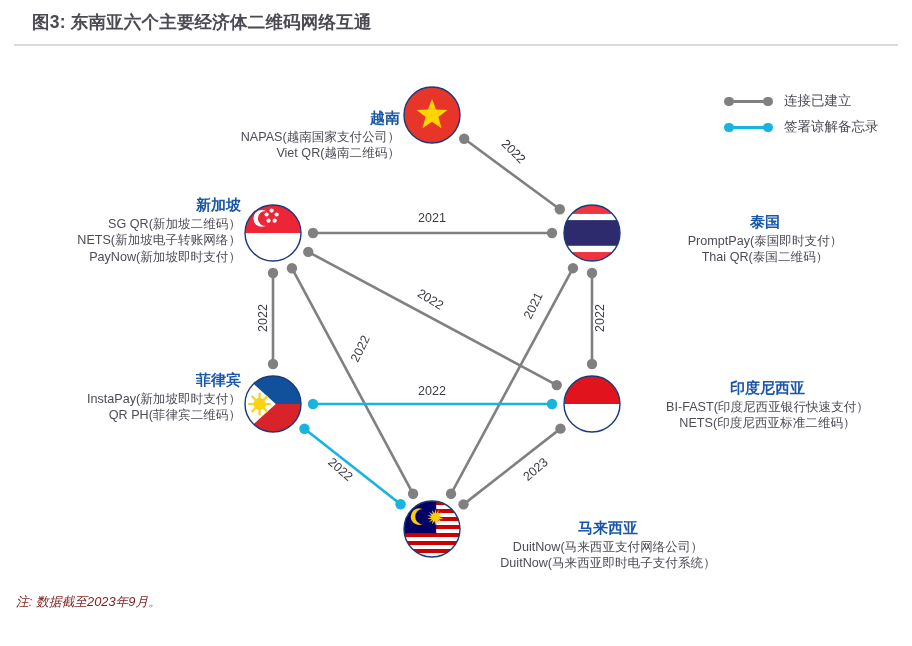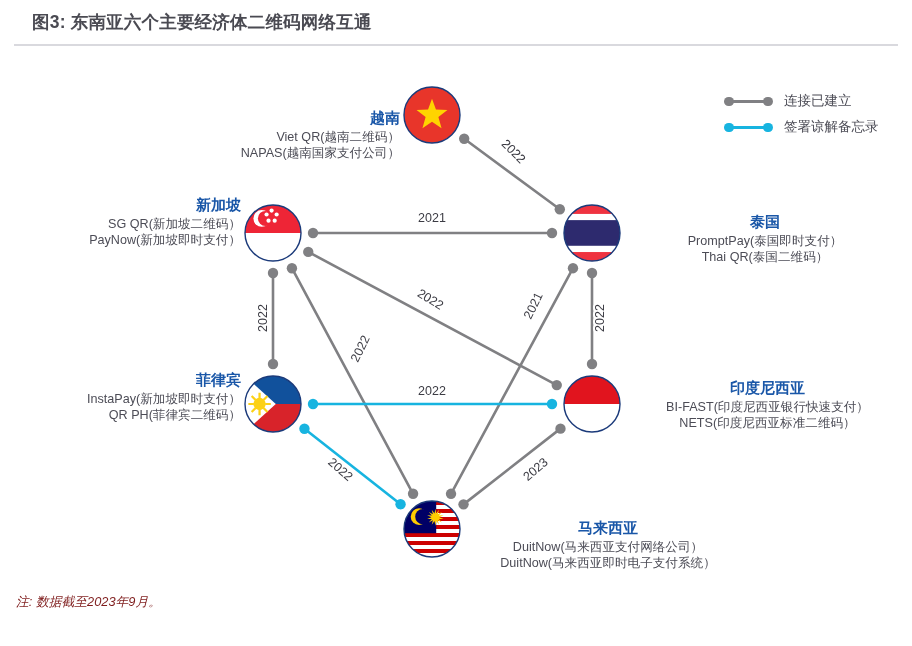--- a/index.html
+++ b/index.html
@@ -331,26 +331,27 @@
             <polygon points="3.36,-20.16 4.23,-15.58 7.00,-19.33 5.80,-14.82 9.93,-17.00 6.89,-13.46 11.55,-13.63 7.28,-11.76 11.55,-9.89 6.89,-10.06 9.93,-6.52 5.80,-8.70 7.00,-4.19 4.23,-7.94 3.36,-3.36 2.49,-7.94 -0.28,-4.19 0.92,-8.70 -3.21,-6.52 -0.17,-10.06 -4.83,-9.89 -0.56,-11.76 -4.83,-13.63 -0.17,-13.46 -3.21,-17.00 0.92,-14.82 -0.28,-19.33 2.49,-15.58" fill="#ffcc00"></polygon>
           </g>
           <circle cx="0" cy="0" r="28" fill="none" stroke="#1b3a7a" stroke-width="1.4"></circle>
         </g>
       </g>
   </svg>
 
   <div id="node-labels">
       <div class="node-label right" style="left: 160px; top: 92px; width: 240px; margin-top: 16px;">
         <div class="node-name">越南</div>
+        <div class="node-line">NAPAS(越南国家支付公司）</div>
         <div class="node-line">Viet QR(越南二维码）</div>
-        <div class="node-line">NAPAS(越南国家支付公司）</div>
       </div>
       <div class="node-label right" style="left: 16px; top: 195px; width: 225px;">
         <div class="node-name">新加坡</div>
         <div class="node-line">SG QR(新加坡二维码）</div>
+        <div class="node-line">NETS(新加坡电子转账网络）</div>
         <div class="node-line">PayNow(新加坡即时支付）</div>
       </div>
       <div class="node-label left" style="left: 625px; top: 212px; width: 280px;">
         <div class="node-name">泰国</div>
         <div class="node-line">PromptPay(泰国即时支付）</div>
         <div class="node-line">Thai QR(泰国二维码）</div>
       </div>
       <div class="node-label right" style="left: 20px; top: 370px; width: 221px;">
         <div class="node-name">菲律宾</div>
         <div class="node-line">InstaPay(新加坡即时支付）</div>

